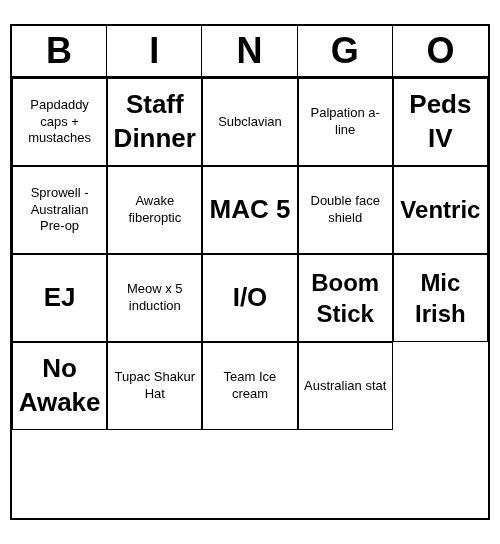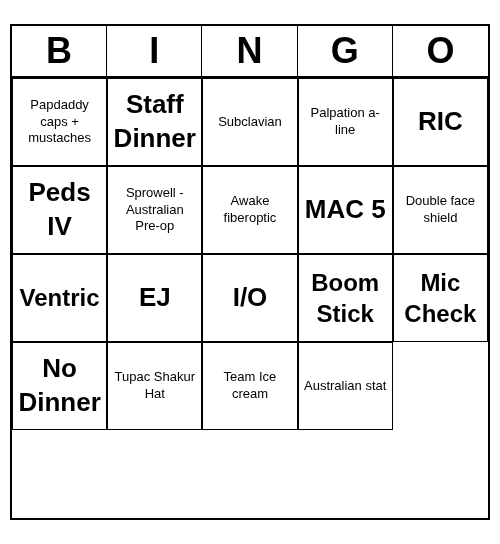--- a/index.html
+++ b/index.html
@@ -66,29 +66,29 @@
       <div class="bingo-header-cell">I</div>
       <div class="bingo-header-cell">N</div>
       <div class="bingo-header-cell">G</div>
       <div class="bingo-header-cell">O</div>
     </div>
   <div class="bingo-grid">
   <div class="bingo-cell">Papdaddy caps + mustaches</div>
       <div class="bingo-cell large-text">Staff Dinner</div>
       <div class="bingo-cell">Subclavian</div>
       <div class="bingo-cell">Palpation a-line</div>
-      <div class="bingo-cell large-text">RIC</div>
       <div class="bingo-cell large-text">Peds IV</div>
       <div class="bingo-cell">Sprowell - Australian Pre-op</div>
       <div class="bingo-cell">Awake fiberoptic</div>
       <div class="bingo-cell large-text">MAC 5</div>
       <div class="bingo-cell">Double face shield</div>
       <div class="bingo-cell medium-text">Ventric</div>
       <div class="bingo-cell large-text">EJ</div>
+      <div class="bingo-cell">Meow x 5 induction</div>
       <div class="bingo-cell large-text">I/O</div>
       <div class="bingo-cell medium-text">Boom Stick</div>
-      <div class="bingo-cell medium-text">Mic Check</div>
-      <div class="bingo-cell large-text">No Dinner</div>
+      <div class="bingo-cell medium-text">Mic Irish</div>
+      <div class="bingo-cell large-text">No Awake</div>
       <div class="bingo-cell">Tupac Shakur Hat</div>
       <div class="bingo-cell">Team Ice cream</div>
       <div class="bingo-cell">Australian stat</div>
     </div>
 </div>
 
 </body></html>

